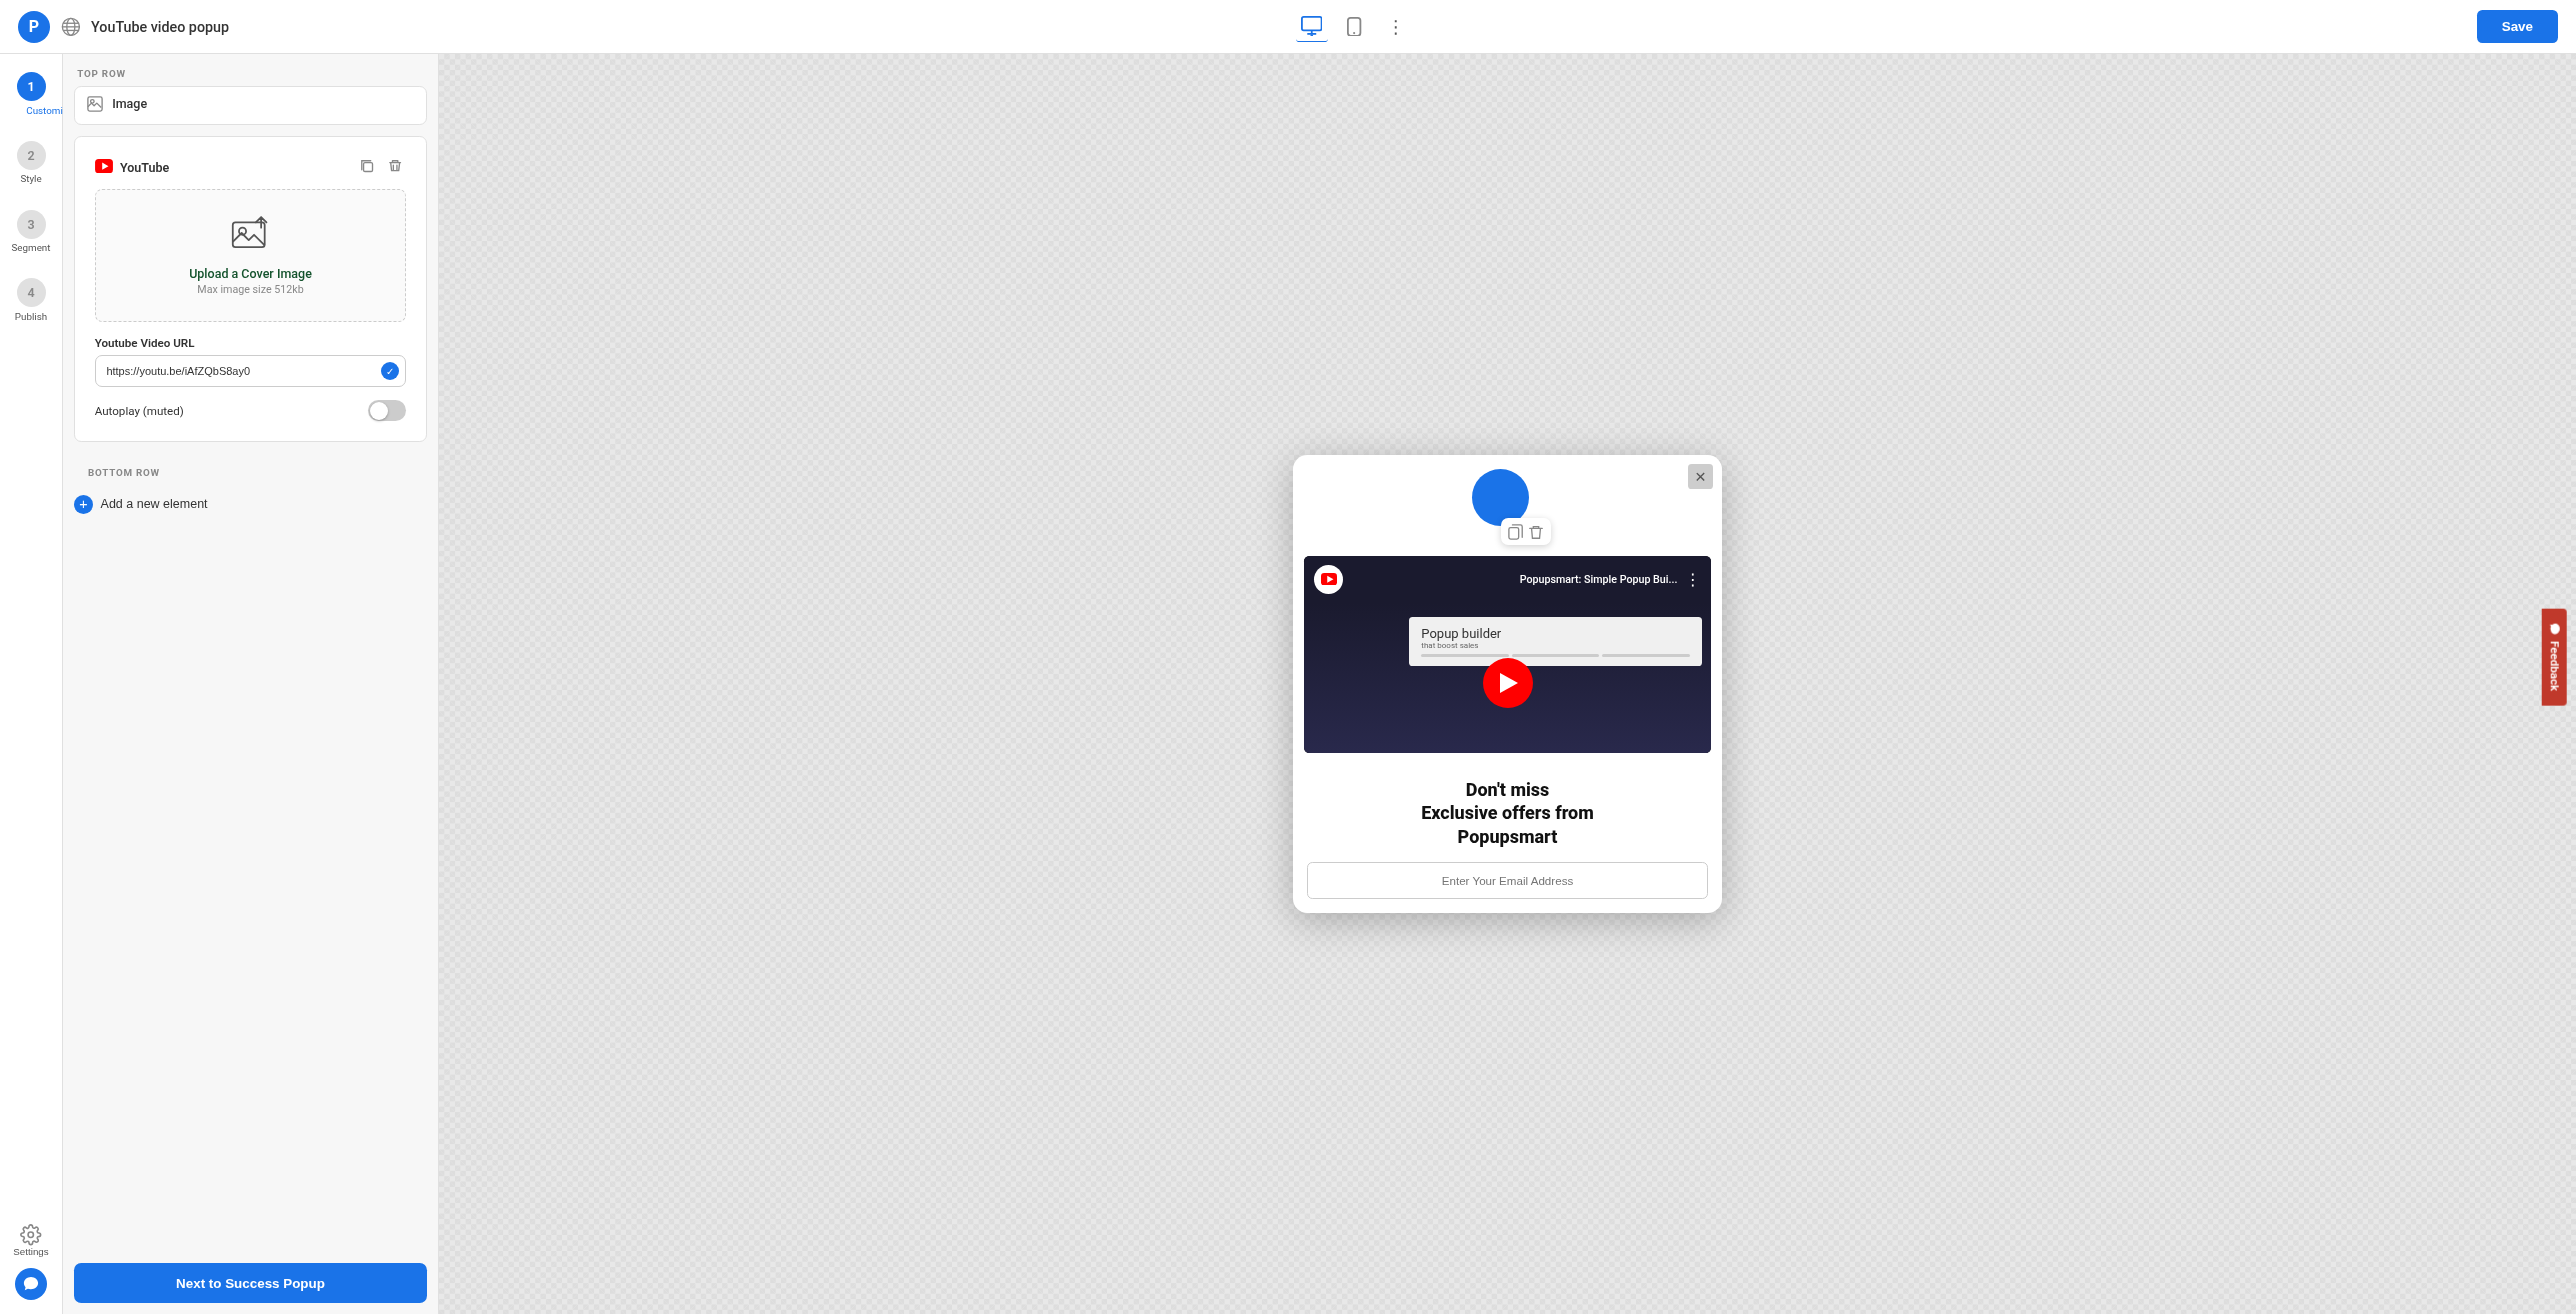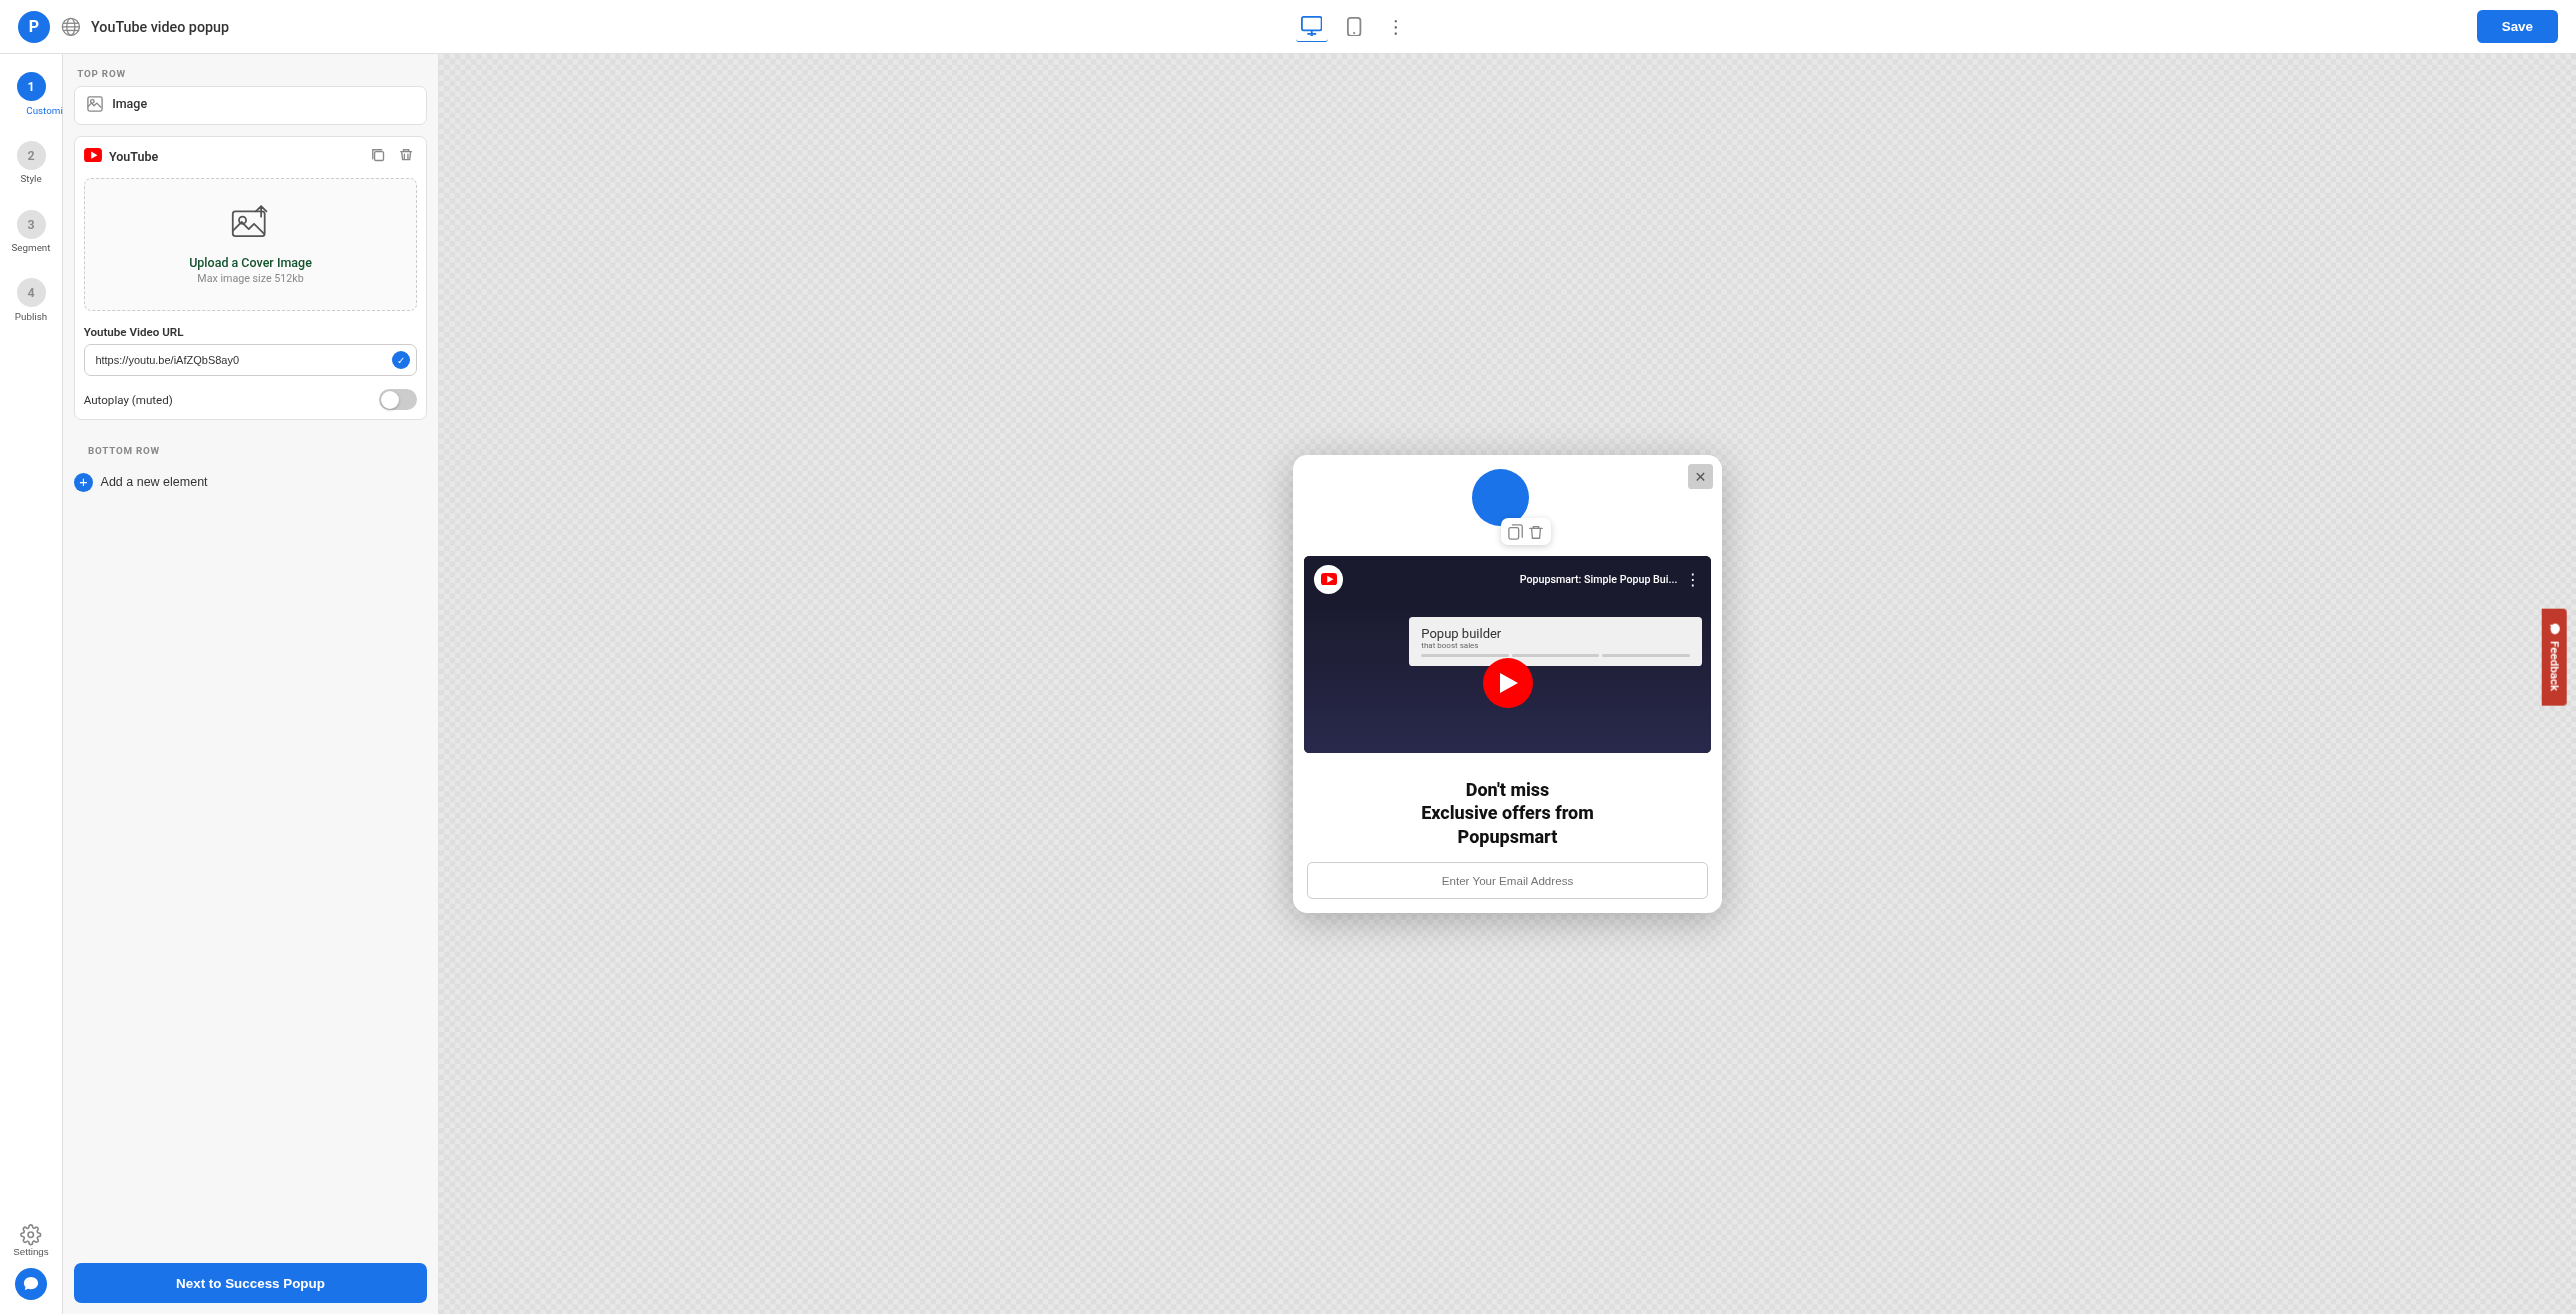--- a/index.html
+++ b/index.html
@@ -38,21 +38,21 @@
     
     .panel { width: 376px; background: #f7f7f7; border-right: 0.9px solid #e0e0e0; display: flex; flex-direction: column; overflow-y: auto; }
     .panel-section-label { font-size: 9.8px; font-weight: 700; color: #888; letter-spacing: 0.08em; padding: 14.3px 14.3px 7.2px; text-transform: uppercase; }
 
     
     .element-card-outer { margin: 0 10.7px 10.7px; background: #fff; border: 0.9px solid #e0e0e0; border-radius: 7.2px; padding: 9px 12.5px; display: flex; align-items: flex-start; gap: 9px; cursor: pointer; }
     .element-card-outer-icon { color: #888; font-size: 14.3px; }
     .element-card-outer-label { font-size: 12.5px; color: #333; font-weight: 500; }
 
     
-    .yt-block { margin: 0 10.7px 10.7px; background: #fff; border: 0.9px solid #e0e0e0; border-radius: 7.2px; padding: 9px; }
+    .yt-block { margin: 0 10.7px 10.7px; background: #fff; border: 0.9px solid #e0e0e0; border-radius: 7.2px; padding: 20px; }
     .yt-block-header { display: flex; align-items: center; justify-content: space-between; margin-bottom: 10.7px; }
     .yt-block-title { display: flex; align-items: center; gap: 7.2px; font-size: 12.5px; font-weight: 600; color: #333; }
     .yt-icon { color: #ff0000; font-size: 16px; }
     .yt-block-actions { display: flex; gap: 7.2px; }
     .yt-action-btn { background: none; border: none; cursor: pointer; color: #888; font-size: 14.3px; padding: 1.8px 3.6px; }
 
     
     .upload-area { border: 1.3px dashed #ccc; border-radius: 7.2px; display: flex; flex-direction: column; align-items: center; justify-content: center; padding: 25px 14.3px; margin-bottom: 14.3px; cursor: pointer; background: #fafafa; }
     .upload-icon { font-size: 32px; color: #555; margin-bottom: 7.2px; }
     .upload-label { font-size: 12.5px; font-weight: 500; color: #14532d; }

